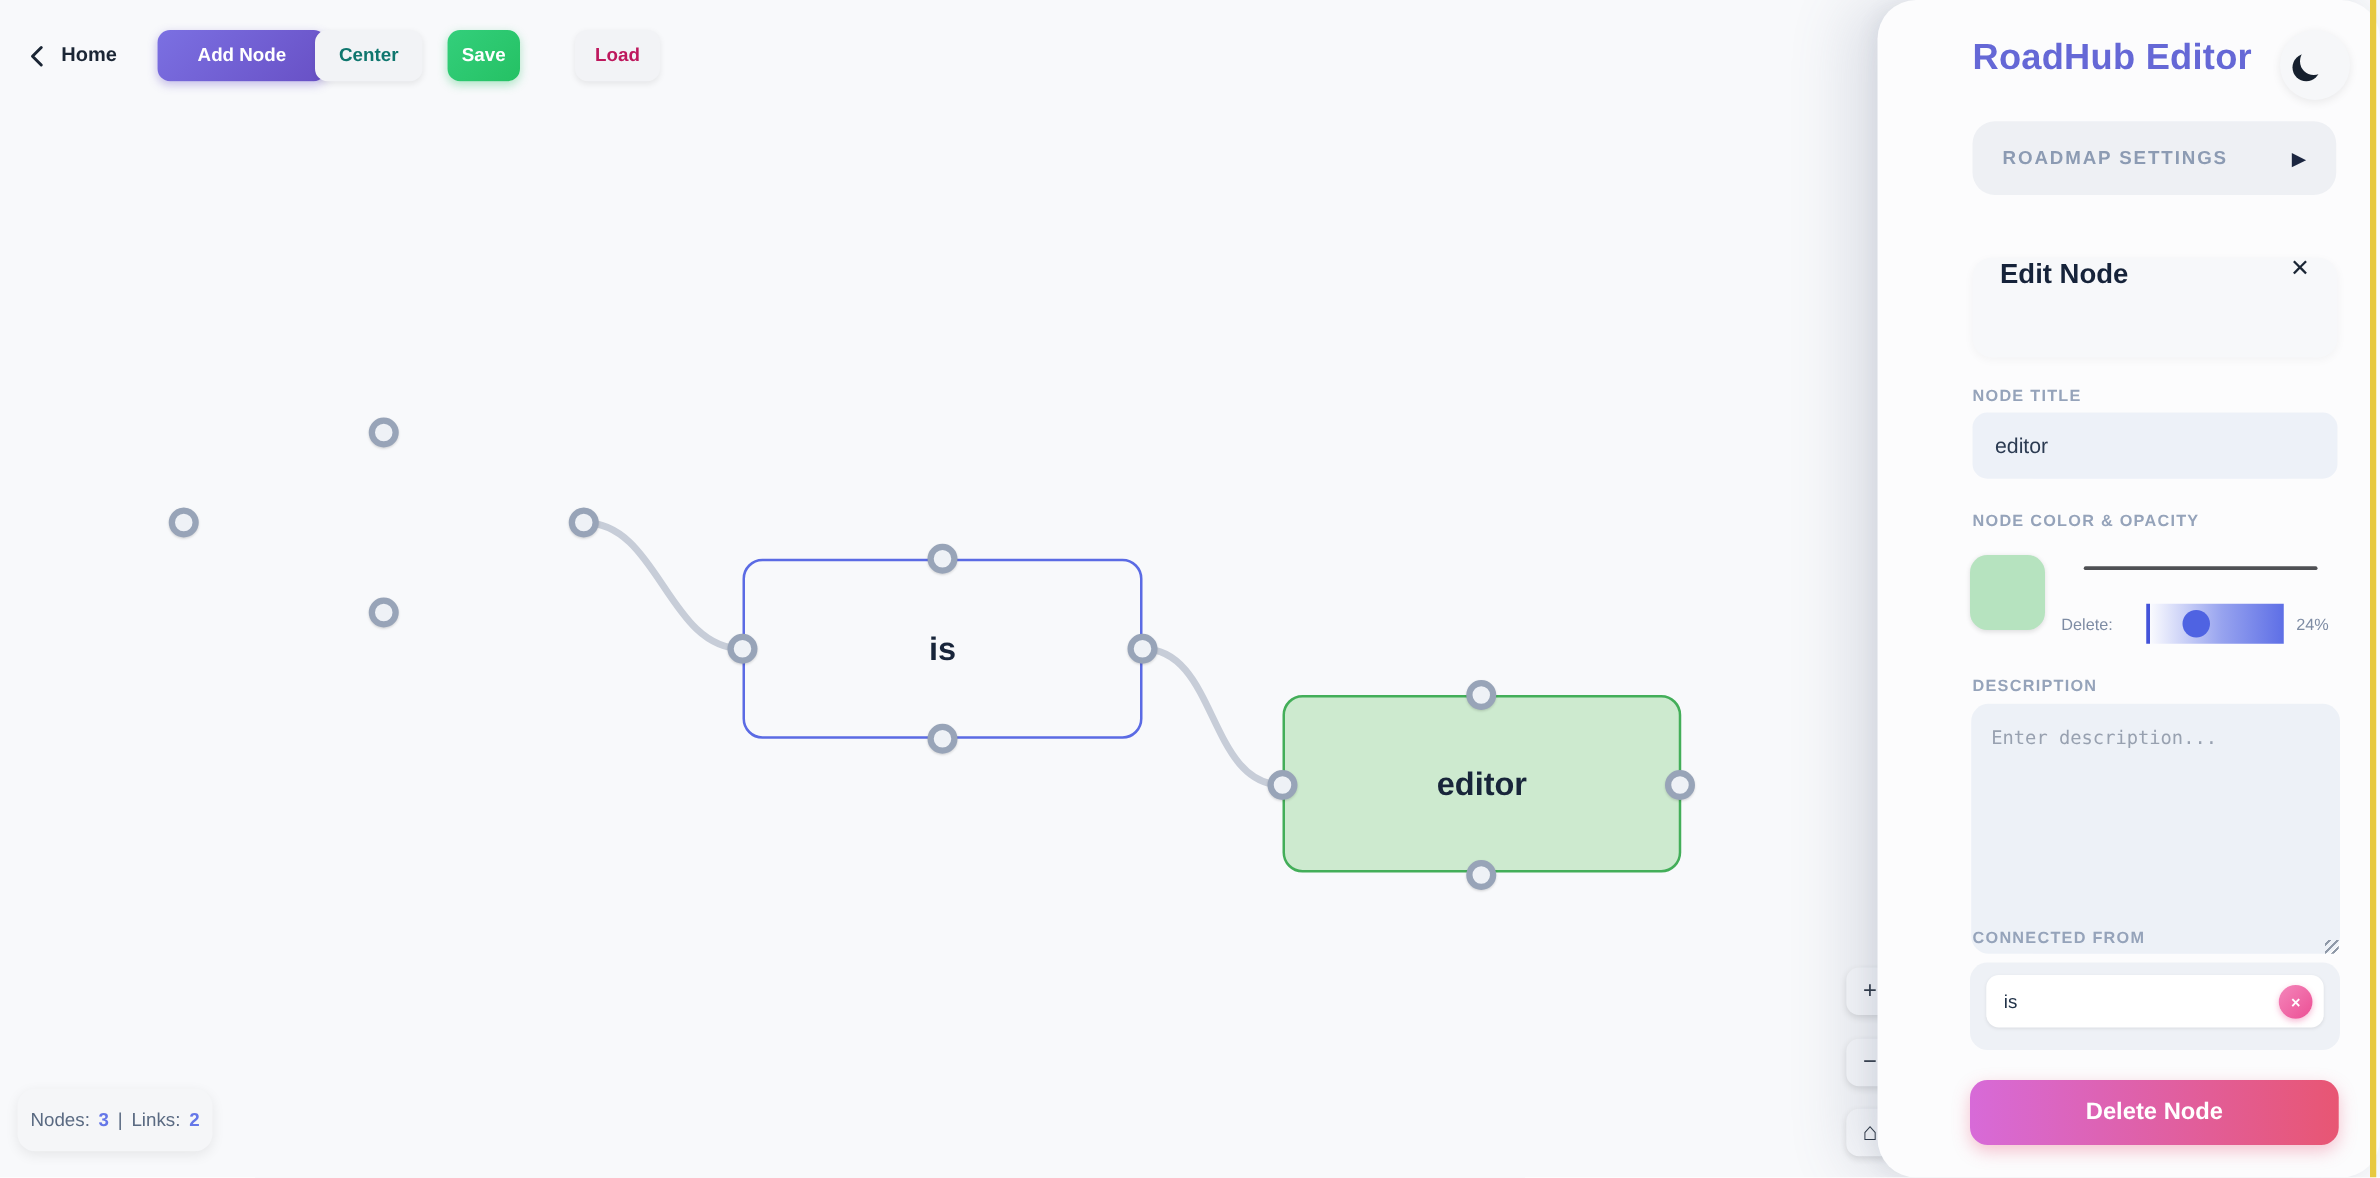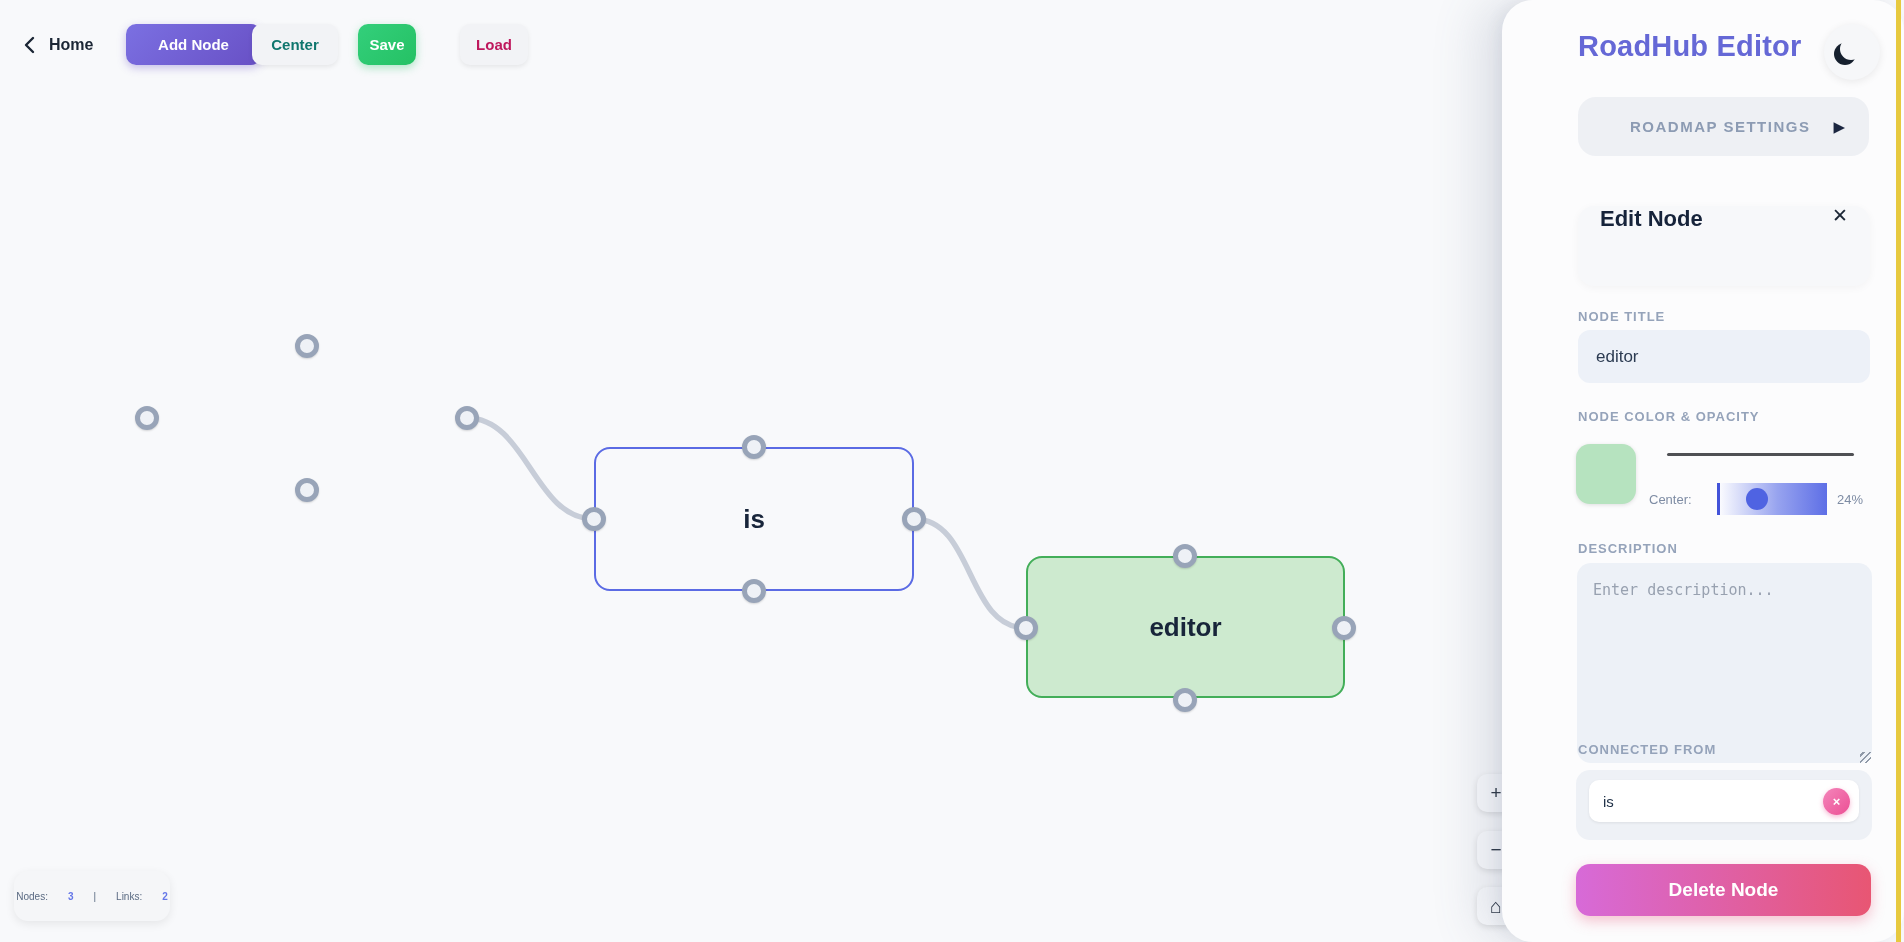--- a/index.html
+++ b/index.html
@@ -38,21 +38,21 @@
   .btn-save   { left:358px; width:58px; color:#fff;
     background:linear-gradient(135deg,#33cf7b,#25c164);
     box-shadow:0 3px 8px rgba(37,193,100,.35); }
   .btn-load   { left:460px; width:68px; color:#be185d; background:#f2f3f6;
     box-shadow:0 2px 5px rgba(0,0,0,.08); }
 
   
   .status-pill { position:absolute; left:14px; top:871px; width:156px; height:50px;
     background:#f5f6f8; border-radius:14px; box-shadow:0 3px 10px rgba(0,0,0,.08);
     display:flex; align-items:center; justify-content:center;
-    font-size:10px; color:#5a6a82; gap:20px; }
+    font-size:15px; color:#5a6a82; gap:7px; }
   .status-pill b { color:#6577e8; font-weight:700; }
 
   
   .zoom-btn { position:absolute; left:1477px; width:38px; height:38px;
     background:#fafbfd; border:none; border-radius:10px;
     box-shadow:0 2px 6px rgba(0,0,0,.12); cursor:pointer;
     font-size:19px; color:#2a3441; display:flex; align-items:center; justify-content:center;
     font-family:inherit; }
   .zb-in    { top:774px; }
   .zb-out   { top:831px; }
@@ -65,21 +65,21 @@
     color:#6568d6; letter-spacing:.2px; }
   .theme-toggle { position:absolute; left:322px; top:24px; width:56px; height:56px;
     border-radius:50%; background:#f6f7f9; border:none;
     box-shadow:0 2px 8px rgba(0,0,0,.08); cursor:pointer; }
   .moon { position:absolute; left:16px; top:14px; width:22px; height:22px;
     border-radius:50%; box-shadow:-6px 5px 0 0 #16202e; }
 
   .settings-card { position:absolute; left:76px; top:97px; width:291px; height:59px;
     background:#eef0f4; border-radius:18px; display:flex; align-items:center;
     justify-content:space-between; padding:0 24px; cursor:pointer; }
-  .settings-card .lbl { font-size:15px; font-weight:700; letter-spacing:1.5px; color:#8c9bb3;margin-left:28px; }
+  .settings-card .lbl { font-size:15px; font-weight:700; letter-spacing:1.5px; color:#8c9bb3; }
   .settings-card .tri { font-size:15px; color:#1b2640; }
 
   .edit-card { position:absolute; left:76px; top:206px; width:292px; height:80px;
     background:#f7f8fa; border-radius:16px; box-shadow:0 2px 8px rgba(0,0,0,.04);
     display:flex; align-items:flex-start; justify-content:space-between; padding:0 22px; }
   .edit-card h2 { font-size:22px; font-weight:700; color:#16233a; }
   .close-x { background:none; border:none; font-size:19px; color:#1b2635;
     cursor:pointer; line-height:1; font-family:inherit; }
 
   .field-label { position:absolute; left:76px; font-size:13px; font-weight:700;
@@ -215,21 +215,21 @@
       <h2>Edit Node</h2>
       <button class="close-x">✕</button>
     </div>
 
     <div class="field-label lbl-title">NODE TITLE</div>
     <input class="title-input" type="text" value="editor" style="">
 
     <div class="field-label lbl-color">NODE COLOR &amp; OPACITY</div>
     <button class="swatch"></button>
     <div class="color-line"></div>
-    <span class="opacity-label">Center:</span>
+    <span class="opacity-label">Delete:</span>
     <div class="opacity-slider">
       <span class="accent"></span>
       <span class="thumb"></span>
     </div>
     <span class="opacity-value">24%</span>
 
     <div class="field-label lbl-desc">DESCRIPTION</div>
     <textarea class="desc-area" placeholder="Enter description..." style=""></textarea>
     <div class="resize-corner"></div>
 

